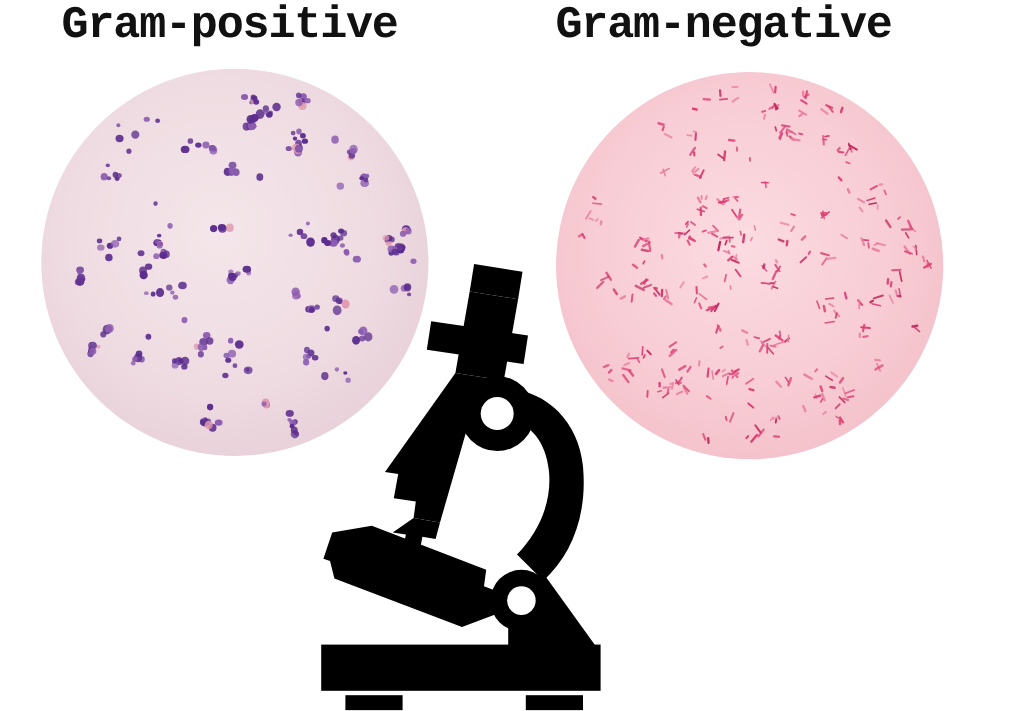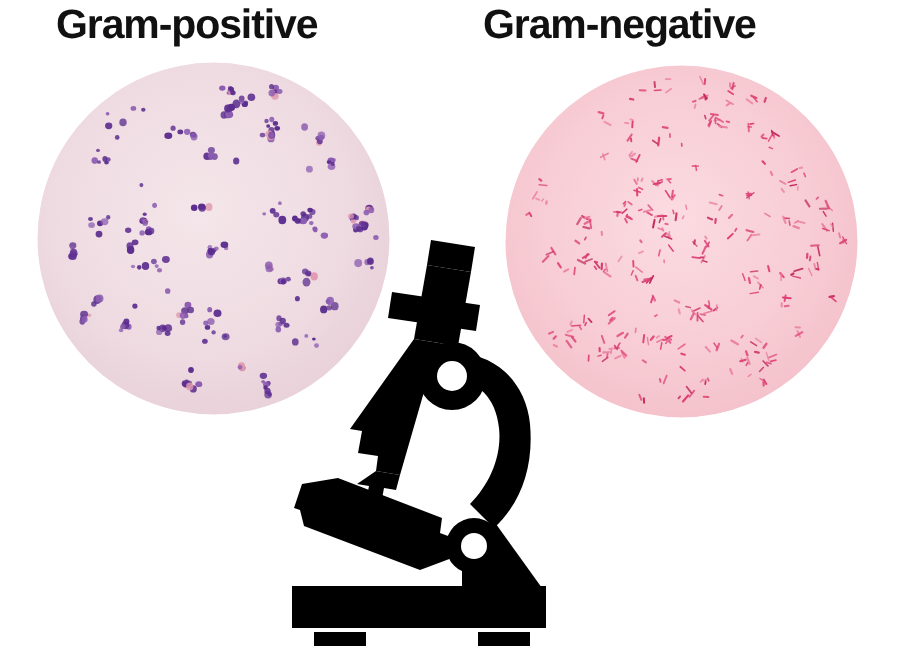--- a/index.html
+++ b/index.html
@@ -16,31 +16,31 @@
     width: 917px;
     height: 646px;
     background: #ffffff;
     overflow: hidden;
   }
 
   
   .panel-label {
     position: absolute;
     top: 2px;
-    font-family: Liberation Sans, sans-serif;
+    font-family: Liberation Mono, monospace;
     font-weight: bold;
     font-size: 41px;
     letter-spacing: -1.1px;
     color: #111111;
     white-space: nowrap;
     line-height: 1.12;
     text-rendering: geometricPrecision;
   }
   #label-positive { left: 56px; }
-  #label-negative { left: 483px; }
+  #label-negative { left: 505px; }
 
   
   .micrograph {
     position: absolute;
     border-radius: 50%;
     overflow: hidden;
   }
   #disc-gram-positive {
     left: 37px;
     top: 62px;

